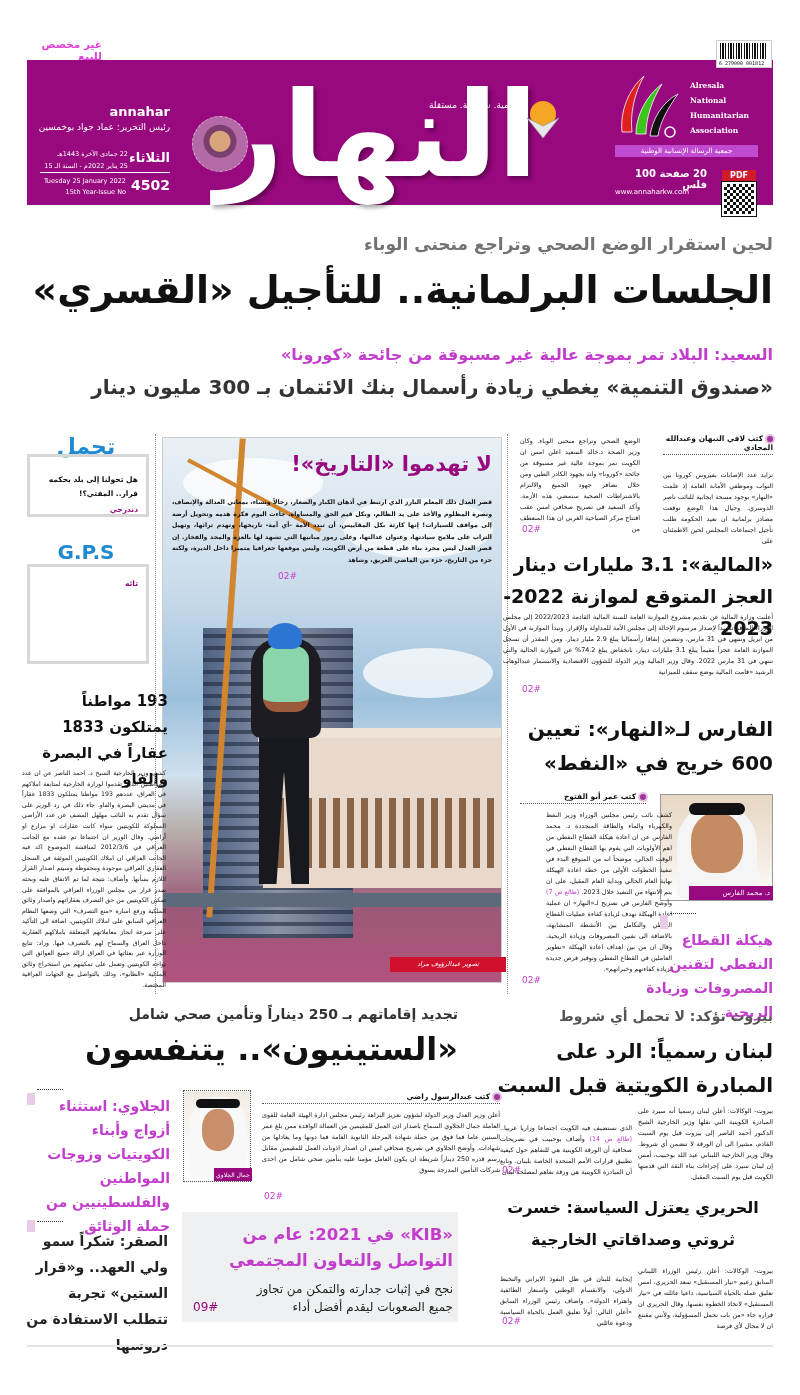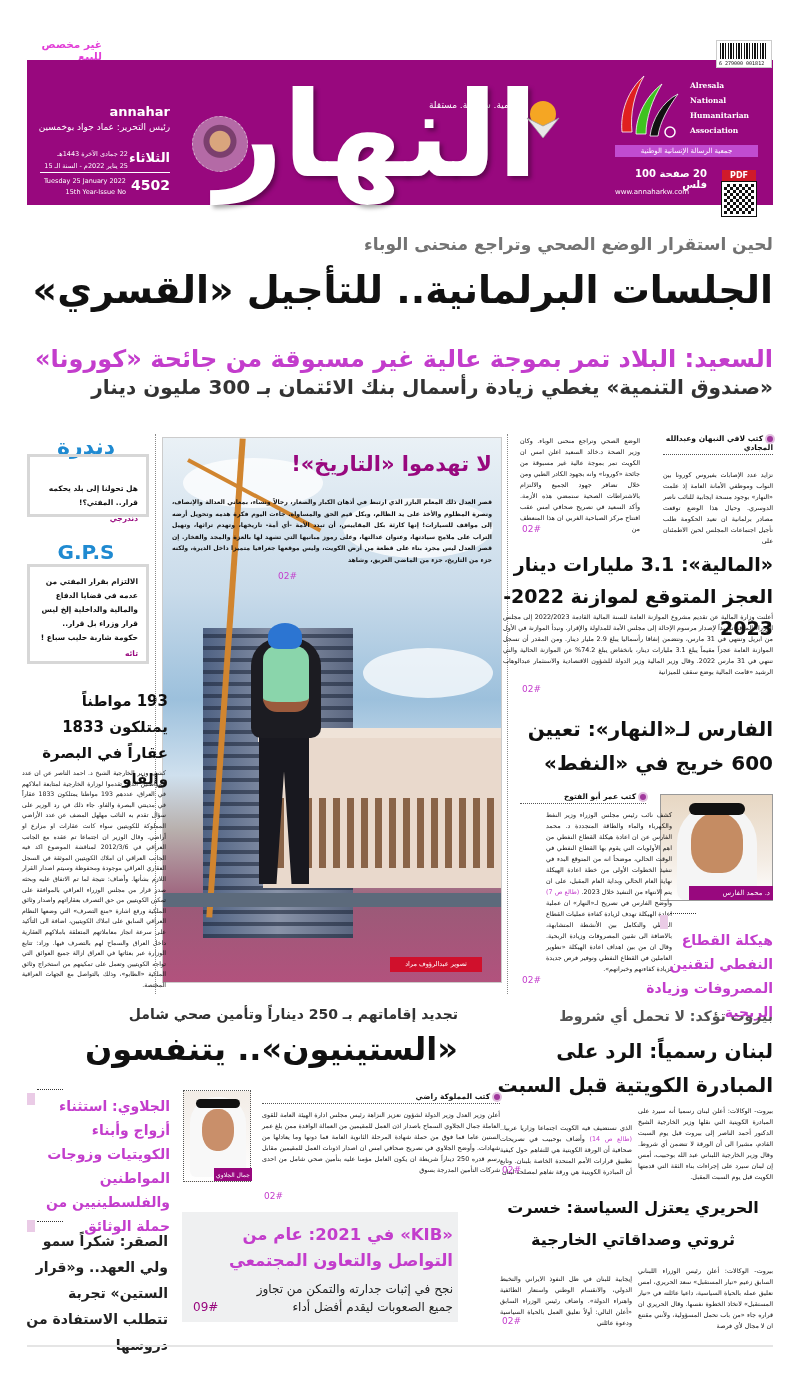--- a/index.html
+++ b/index.html
@@ -30,21 +30,21 @@
   .assoc-ar { left: 615px; top: 145px; width: 143px; height: 12px; background: #c14bd0; font-size: 7px; color: #fff; text-align: center; line-height: 12px; }
   .price { left: 615px; top: 168px; width: 92px; font-size: 10px; font-weight: bold; color: #fff; text-align: right; }
   .website { left: 615px; top: 188px; width: 92px; font-size: 7px; color: #fff; text-align: left; direction: ltr; }
   .pdf-badge { left: 722px; top: 170px; width: 34px; height: 12px; background: #d01a2a; color: #fff; font-size: 8px; font-weight: bold; text-align: center; line-height: 12px; direction: ltr; }
   .qr-icon { left: 722px; top: 182px; width: 34px; height: 34px; background:
      conic-gradient(#111 25%, #fff 0 50%, #111 0 75%, #fff 0) 0 0/6px 6px; border: 2px solid #fff; outline: 1px solid #111; }
 
   
   .kicker { right: 27px; top: 234px; font-size: 17px; font-weight: bold; color: #737373; }
   .main-headline { right: 27px; top: 268px; font-size: 38px; font-weight: bold; color: #111; letter-spacing: -1px; white-space: nowrap; }
-  .sub1 { right: 27px; top: 345px; font-size: 24px; font-weight: bold; color: #c33dcc; white-space: nowrap; }
+  .sub1 { right: 27px; top: 345px; font-size: 16px; font-weight: bold; color: #c33dcc; white-space: nowrap; }
   .sub2 { right: 27px; top: 375px; font-size: 20px; font-weight: bold; color: #333; white-space: nowrap; }
 
   .body-text { font-size: 6.4px; line-height: 11px; color: #111; text-align: justify; }
   .ref { color: #c33dcc; font-size: 9px; direction: ltr; text-align: right; }
   .byline { font-size: 7.5px; font-weight: bold; color: #111; border-bottom: 1px dotted #555; padding-bottom: 2px; }
   .byline .dot { display: inline-block; width: 6px; height: 6px; border-radius: 50%; background: #a0389c; margin-left: 4px; vertical-align: middle; box-shadow: 0 0 0 2px #e2c1e0; }
 
   
   .story1-byline { right: 27px; top: 434px; width: 110px; }
   .story1-left { left: 520px; top: 436px; width: 120px; }
@@ -77,28 +77,28 @@
   .center-photo .crane { position:absolute; left: 60px; top: 0; width: 6px; height: 480px; background: #d1852f; transform: rotate(4deg); }
   .center-photo .crane-arm { position:absolute; left: 25px; top: 20px; width: 150px; height: 4px; background: #d1852f; transform: rotate(28deg); transform-origin: left; }
   .center-photo .building { position:absolute; left: 100px; top: 300px; width: 240px; height: 150px; background: #e9d9cc;
      background-image: repeating-linear-gradient(90deg, #8a6448 0 7px, transparent 7px 14px); background-size: 100% 70px; background-repeat: no-repeat; background-position: 0 60px; }
   .center-photo .building-roof { position:absolute; left: 95px; top: 290px; width: 245px; height: 14px; background: #efe3d8; }
   .center-photo .road { position:absolute; left: 0; top: 455px; width: 340px; height: 14px; background: #5c6a7b; }
   .center-photo .person-body { position:absolute; left: 88px; top: 200px; width: 70px; height: 100px; border-radius: 28px 28px 10px 10px; background: #1c1c22; }
   .center-photo .person-legs { position:absolute; left: 96px; top: 296px; width: 50px; height: 150px; background: #18181f; clip-path: polygon(0 0,100% 0,100% 100%,65% 100%,50% 25%,35% 100%,0 100%); }
   .center-photo .backpack { position:absolute; left: 100px; top: 208px; width: 46px; height: 66px; border-radius: 14px; background: #8ad5ab; border-bottom: 10px solid #9b5a3c; }
   .center-photo .cap { position:absolute; left: 105px; top: 185px; width: 34px; height: 26px; border-radius: 50% 50% 30% 30%; background: #2c75d2; }
-  .photo-credit { left: 390px; top: 957px; width: 92px; height: 15px; background: #d0102c; color: #fff; font-size: 6.5px; text-align: center; line-height: 15px; }
+  .photo-credit { left: 390px; top: 957px; width: 116px; height: 15px; background: #d0102c; color: #fff; font-size: 6.5px; text-align: center; line-height: 15px; font-style: italic; }
   .photo-title { right: 308px; top: 452px; font-size: 21px; font-weight: bold; color: #98087e; white-space: nowrap; }
   .photo-body { left: 172px; top: 496px; width: 320px; font-size: 6.2px; line-height: 11.5px; font-weight: bold; text-align: justify; }
   .photo-ref { left: 278px; top: 571px; }
 
   
   .dandara-title { left: 22px; top: 434px; width: 128px; text-align: center; font-size: 22px; font-weight: bold; color: #1f8ad1; }
-  .dandara-box { left: 27px; top: 454px; width: 122px; height: 63px; border: 3px solid #d7d7d7; padding: 25px 8px; }
+  .dandara-box { left: 27px; top: 454px; width: 122px; height: 63px; border: 3px solid #d7d7d7; padding: 16px 8px; }
   .box-text { font-size: 7.5px; font-weight: bold; line-height: 14px; text-align: right; color: #111; }
   .box-author { font-size: 7.5px; font-weight: bold; color: #98087e; text-align: right; margin-top: 4px; }
   .gps-title { left: 22px; top: 540px; width: 128px; text-align: center; font-size: 20px; font-weight: bold; color: #1f8ad1; direction: ltr; }
   .gps-box { left: 27px; top: 564px; width: 122px; height: 100px; border: 3px solid #d7d7d7; padding: 8px 8px; }
   .left-head { right: 632px; top: 688px; width: 140px; font-size: 15px; font-weight: bold; line-height: 26px; text-align: right; }
   .left-body { left: 22px; top: 768px; width: 144px; font-size: 6.2px; line-height: 10.6px; }
 
   .col-rule { top: 434px; width: 1px; height: 560px; border-left: 1px dotted #888; }
 
   
@@ -233,44 +233,43 @@
   <div class="person-legs"></div>
   <div class="person-body"></div>
   <div class="backpack"></div>
   <div class="cap"></div>
 </div>
 <div class="abs photo-title">لا تهدموا «التاريخ»!</div>
 <div class="abs photo-body">قصر العدل ذلك المعلم البارز الذي ارتبط في أذهان الكبار والصغار، رجالاً ونساء، بمعاني العدالة والإنصاف، ونصرة المظلوم والأخذ على يد الظالم، وبكل قيم الحق والمساواة. جاءت اليوم فكرة هدمه وتحويل أرضه إلى مواقف للسيارات! إنها كارثة بكل المقاييس، أن تبدد الأمة -أي أمة- تاريخها، وتهدم تراثها، وتهيل التراب على ملامح سيادتها، وعنوان عدالتها، وعلى رموز مبانيها التي تشهد لها بالعزة والمجد والفخار. إن قصر العدل ليس مجرد بناء على قطعة من أرض الكويت، وليس موقعها جغرافيا متميزا داخل الديرة، ولكنه جزء من التاريخ، جزء من الماضي العريق، وشاهد</div>
 <div class="abs ref photo-ref">02#</div>
 <div class="abs photo-credit">تصوير عبدالرؤوف مراد</div>
 
-<div class="abs dandara-title">دندرة</div>
+<div class="abs dandara-title">تحمل</div>
 <div class="abs dandara-box">
   <div class="box-text">هل تحولنا إلى بلد يحكمه قرار.. المفتي؟!</div>
   <div class="box-author">دندرجي</div>
 </div>
 <div class="abs gps-title">G.P.S</div>
 <div class="abs gps-box">
-  <div class="box-text">الالتزام بقرار المفتي من عدمه في قضايا الدفاع والمالية والداخلية إلخ ليس قرار وزراء بل قرار.. حكومة شاربة حليب سباع !</div>
   <div class="box-author">تائه</div>
 </div>
 <div class="abs left-head">193 مواطناً يمتلكون 1833 عقاراً في البصرة والفاو</div>
 <div class="abs body-text left-body">كشف وزير الخارجية الشيخ د. احمد الناصر عن ان عدد المواطنين الذين تقدموا لوزارة الخارجية لمتابعة املاكهم في العراق، عددهم 193 مواطنا يمتلكون 1833 عقاراً في مدينتي البصرة والفاو. جاء ذلك في رد الوزير على سؤال تقدم به النائب مهلهل المضف عن عدد الأراضي المملوكة للكويتيين سواء كانت عقارات او مزارع او أراضي. وقال الوزير ان اجتماعا تم عقده مع الجانب العراقي في 2012/3/6 لمناقشة الموضوع اكد فيه الجانب العراقي ان املاك الكويتيين الموثقة في السجل العقاري العراقي موجودة ومحفوظة وسيتم اصدار القرار اللازم بشأنها. وأضاف: نتيجة لما تم الاتفاق عليه وبحثه صدر قرار من مجلس الوزراء العراقي بالموافقة على تمكين الكويتيين من حق التصرف بعقاراتهم واصدار وثائق الملكية ورفع اشارة «منع التصرف» التي وضعها النظام العراقي السابق على املاك الكويتيين، اضافة الى التأكيد على سرعة انجاز معاملاتهم المتعلقة باملاكهم العقارية داخل العراق والسماح لهم بالتصرف فيها. وزاد: تتابع الوزارة عبر بعثاتها في العراق ازالة جميع العوائق التي تواجه الكويتيين وتعمل على تمكينهم من استخراج وثائق الملكية «الطابو»، وذلك بالتواصل مع الجهات العراقية المختصة.</div>
 
 <div class="abs col-rule" style="left:155px;"></div>
 
 <div class="abs s60-kicker">تجديد إقاماتهم بـ 250 ديناراً وتأمين صحي شامل</div>
 <div class="abs s60-head">«الستينيون».. يتنفسون</div>
 <div class="abs s60-photo">
   <div class="ghutra"></div>
   <div class="face"></div>
   <div class="agal"></div>
 </div>
 <div class="abs s60-caption">جمال الجلاوي</div>
-<div class="abs byline s60-byline"><span class="dot"></span><span>كتب المملوكة راضي</span></div>
+<div class="abs byline s60-byline"><span class="dot"></span><span>كتب عبدالرسول راضي</span></div>
 <div class="abs body-text s60-body">أعلن وزير العدل وزير الدولة لشؤون تعزيز النزاهة رئيس مجلس ادارة الهيئة العامة للقوى العاملة جمال الجلاوي السماح باصدار اذن العمل للمقيمين من العمالة الوافدة ممن بلغ عمر الستين عاما فما فوق من حملة شهادة المرحلة الثانوية العامة فما دونها وما يعادلها من شهادات. وأوضح الجلاوي في تصريح صحافي امس ان اصدار اذونات العمل للمقيمين مقابل رسم قدره 250 ديناراً شريطة ان يكون العامل مؤمنا عليه بتأمين صحي شامل من احدى شركات التأمين المدرجة بسوق</div>
 <div class="abs ref s60-ref">02#</div>
 <div class="abs jallawi-mark"></div>
 <div class="abs jallawi-rule"></div>
 <div class="abs jallawi-head">الجلاوي: استثناء أزواج وأبناء الكويتيات وزوجات المواطنين والفلسطينيين من حملة الوثائق</div>
 <div class="abs saqr-mark"></div>
 <div class="abs saqr-rule"></div>
 <div class="abs saqr-head">الصقر: شكراً سمو ولي العهد.. و«قرار الستين» تجربة تتطلب الاستفادة من دروسها</div>
 
 <div class="abs kib-box"></div>

